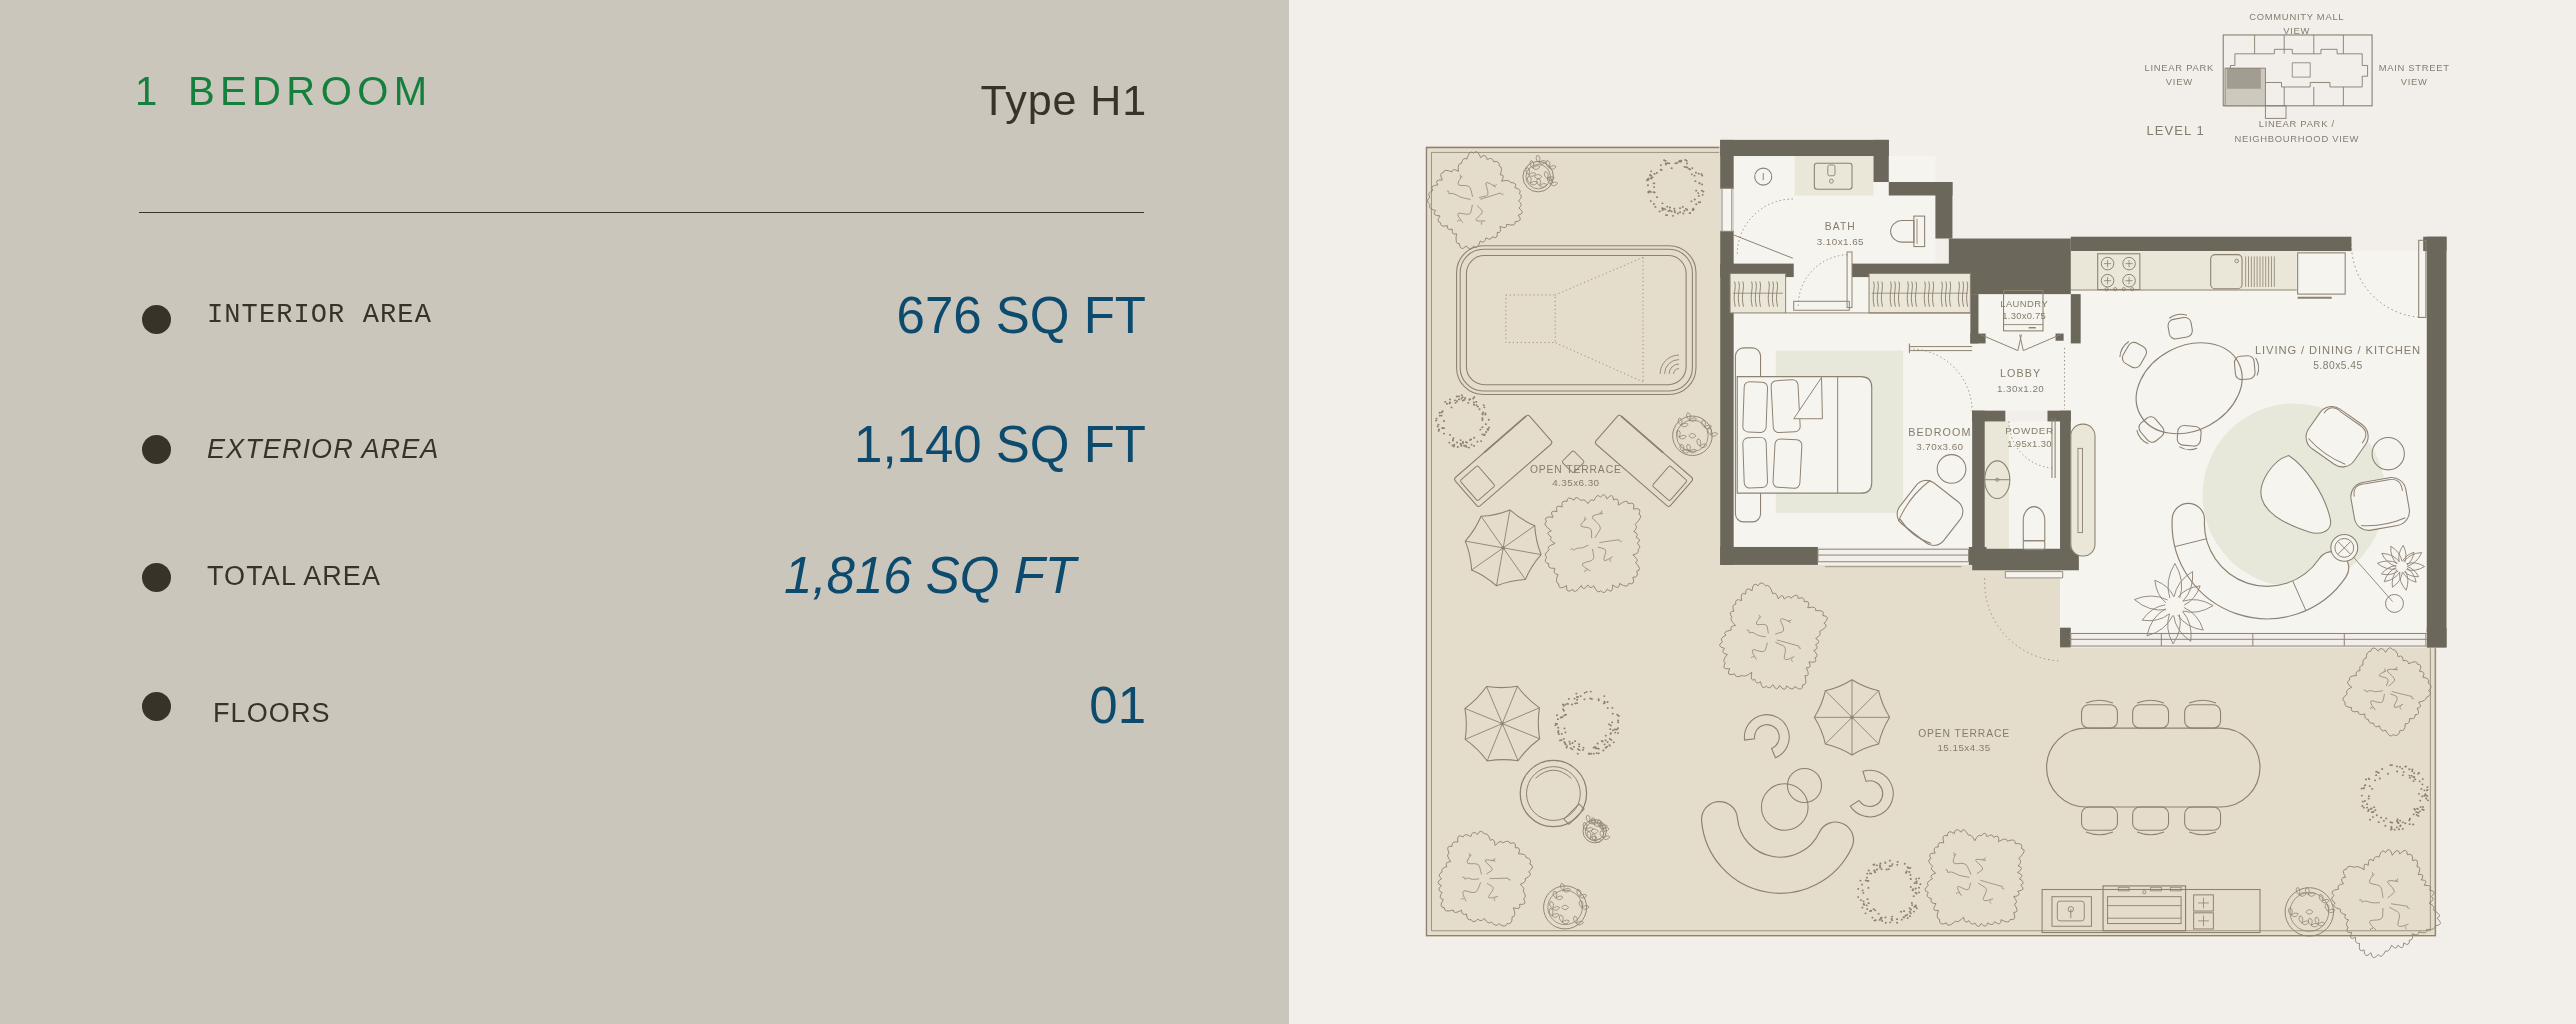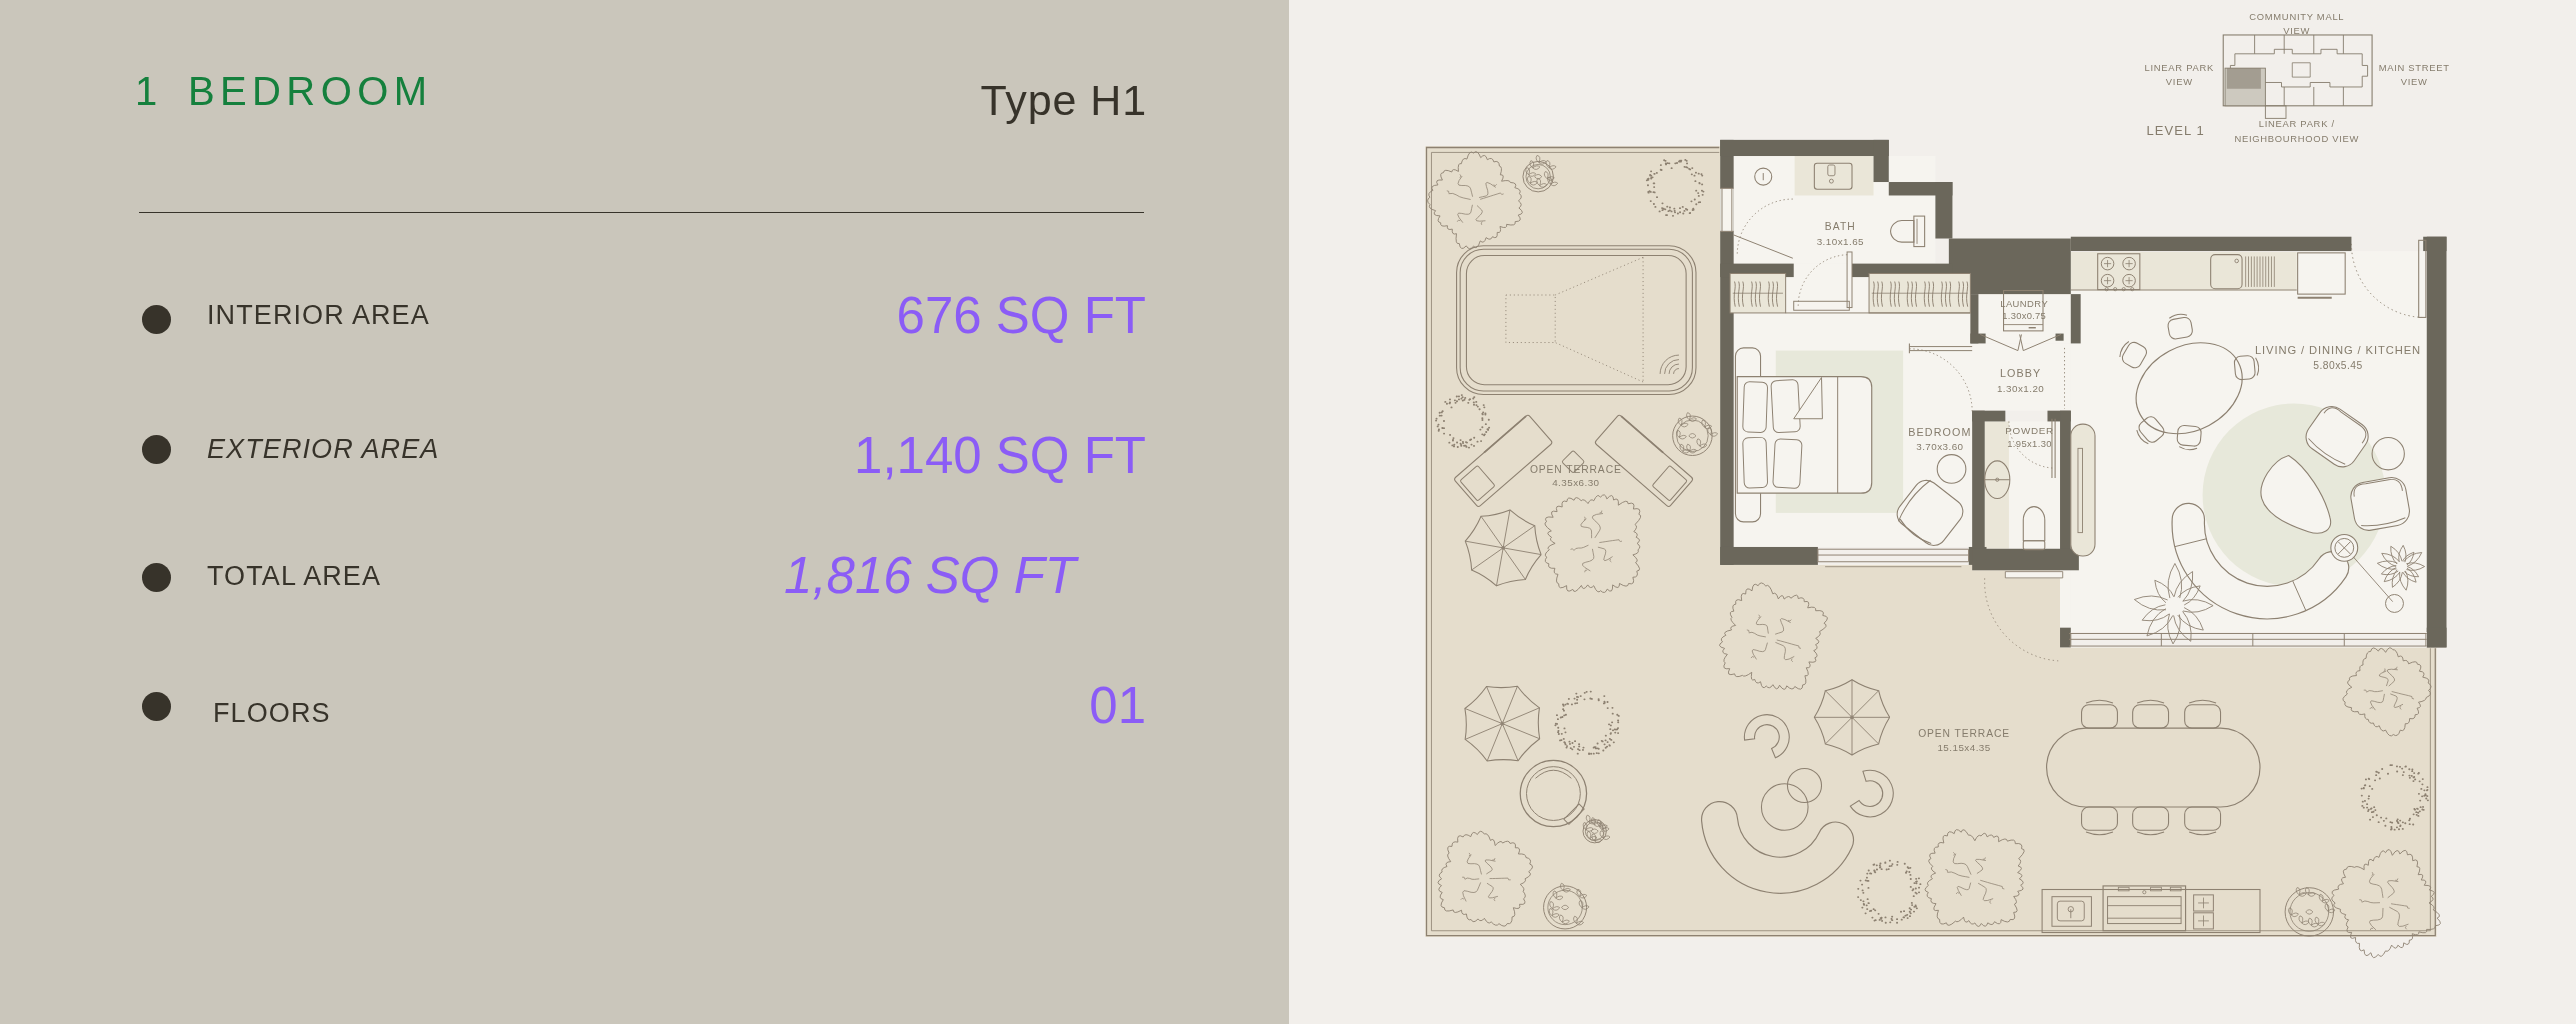--- a/index.html
+++ b/index.html
@@ -1,20 +1,20 @@
 <!DOCTYPE html>
 <html style="font-size:14.4px"><head><meta charset="utf-8">
 <style>
   html,body{margin:0;padding:0;width:2576px;height:1024px;background:#f2efeb;font-family:"Liberation Sans",sans-serif;overflow:hidden;}
   .left{position:absolute;left:0;top:0;width:1289px;height:1024px;background:#cac6bb;}
   .abs{position:absolute;white-space:nowrap;}
   .title{font-size:40px;color:#15803d;letter-spacing:5.4px;}
   .type{font-size:43px;color:#37332a;letter-spacing:0.9px;}
   .lbl{font-size:27px;color:#37332a;letter-spacing:1.1px;}
-  .val{font-size:51px;color:#8b5cf6;letter-spacing:0px;}
+  .val{font-size:51px;color:#0c4a6e;letter-spacing:0px;}
   .dot{width:29px;height:29px;border-radius:50%;background:#37332a;}
   svg{position:absolute;left:0;top:0;}
 </style></head>
 <body>
 <div class="left"></div>
 <svg width="2576" height="1024" viewBox="0 0 2872 1142" font-family="Liberation Sans, sans-serif">
 <polygon points="1589,163 1918,163 1918,630 2199,630 2199,636 2297,636 2297,722 2717,722 2717,1045 1589,1045" fill="#e5ddcc"></polygon>
 <path d="M1917,164.5 L1590.5,164.5 L1590.5,1043.5 L2715.5,1043.5 L2715.5,723" fill="none" stroke="#8d8171" stroke-width="1.4"></path>
 <path d="M1917,170 L1596,170 L1596,1038 L2710,1038 L2710,723" fill="none" stroke="#8d8171" stroke-width="0.9"></path>
 <rect x="1933.0" y="174.0" width="225.0" height="120.0" fill="#f6f4ef"></rect>
@@ -573,24 +573,24 @@
 <text x="2692.0" y="79.0" font-size="10.5" text-anchor="middle" letter-spacing="0.8" fill="#857c6c" font-weight="400">MAIN STREET</text>
 <text x="2692.0" y="95.0" font-size="10.5" text-anchor="middle" letter-spacing="0.8" fill="#857c6c" font-weight="400">VIEW</text>
 <text x="2426.0" y="150.0" font-size="14.5" text-anchor="middle" letter-spacing="1.2" fill="#857c6c" font-weight="400">LEVEL 1</text>
 <text x="2561.0" y="142.0" font-size="10.5" text-anchor="middle" letter-spacing="0.8" fill="#857c6c" font-weight="400">LINEAR PARK /</text>
 <text x="2561.0" y="158.0" font-size="10.5" text-anchor="middle" letter-spacing="0.8" fill="#857c6c" font-weight="400">NEIGHBOURHOOD VIEW</text>
 </svg>
 <div class="abs title" style="left:135px;top:69px;">1  BEDROOM</div>
 <div class="abs type" style="right:1429px;top:76px;">Type H1</div>
 <div class="abs" style="left:139px;top:212px;width:1005px;border-top:1.8px solid #37332a;"></div>
 <div class="abs dot" style="left:142px;top:305px;"></div>
-<div class="abs lbl" style="left:207px;top:300px;">INTERIOR AREA</div>
+<div class="abs lbl" style="left:207px;top:300px;font-family:Liberation Mono, monospace;">INTERIOR AREA</div>
 <div class="abs val" style="right:1430px;top:286px;">676 SQ FT</div>
 <div class="abs dot" style="left:142px;top:435px;"></div>
 <div class="abs lbl" style="left:207px;top:434px;font-style:italic;">EXTERIOR AREA</div>
-<div class="abs val" style="right:1430px;top:426px;">1,140 SQ FT</div>
+<div class="abs val" style="right:1430px;top:415px;">1,140 SQ FT</div>
 <div class="abs dot" style="left:142px;top:563px;"></div>
 <div class="abs lbl" style="left:207px;top:561px;">TOTAL AREA</div>
 <div class="abs val" style="right:1500px;top:546px;font-style:italic;">1,816 SQ FT</div>
 <div class="abs dot" style="left:142px;top:692px;"></div>
 <div class="abs lbl" style="left:213px;top:698px;">FLOORS</div>
 <div class="abs val" style="right:1430px;top:676px;">01</div>
 
 
 </body></html>

